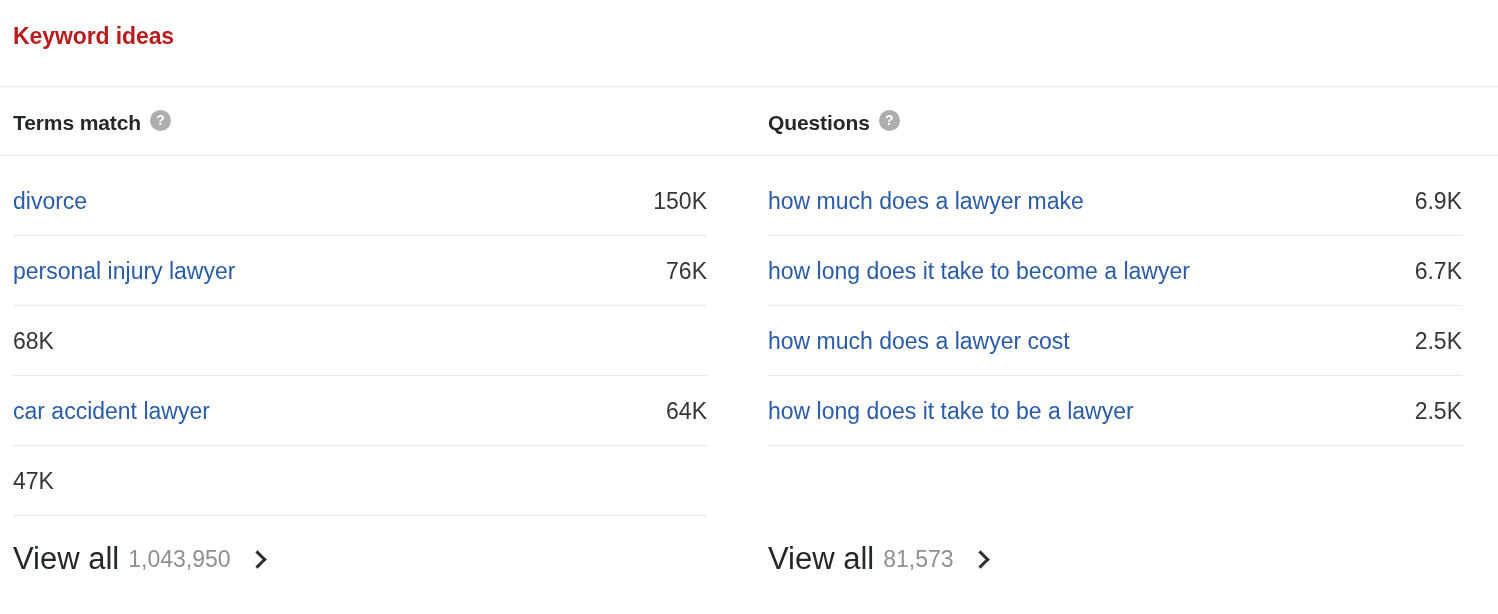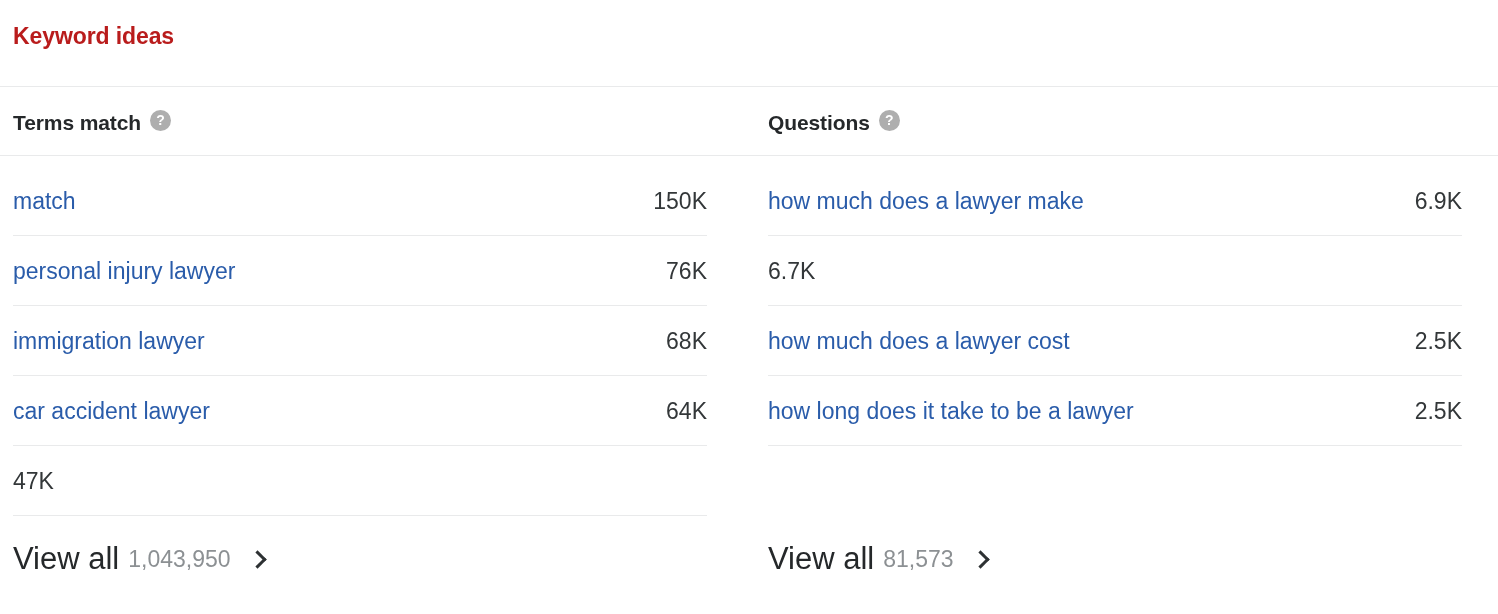--- a/index.html
+++ b/index.html
@@ -171,29 +171,28 @@
 
   <div class="col col-terms">
 
     <div class="col-head">
       <span class="col-head-label">Terms match</span>
       <span class="help-icon">?</span>
     </div>
 
     <div class="rows">
       <div class="row">
-        <a class="kw-link">match</a>
+        <a class="kw-link">divorce</a>
         <span class="kw-value">150K</span>
       </div>
       <div class="row">
         <a class="kw-link">personal injury lawyer</a>
         <span class="kw-value">76K</span>
       </div>
       <div class="row">
-        <a class="kw-link">immigration lawyer</a>
         <span class="kw-value">68K</span>
       </div>
       <div class="row">
         <a class="kw-link">car accident lawyer</a>
         <span class="kw-value">64K</span>
       </div>
       <div class="row">
         <span class="kw-value">47K</span>
       </div>
     </div>
@@ -212,20 +211,21 @@
       <span class="col-head-label">Questions</span>
       <span class="help-icon">?</span>
     </div>
 
     <div class="rows">
       <div class="row">
         <a class="kw-link">how much does a lawyer make</a>
         <span class="kw-value">6.9K</span>
       </div>
       <div class="row">
+        <a class="kw-link">how long does it take to become a lawyer</a>
         <span class="kw-value">6.7K</span>
       </div>
       <div class="row">
         <a class="kw-link">how much does a lawyer cost</a>
         <span class="kw-value">2.5K</span>
       </div>
       <div class="row">
         <a class="kw-link">how long does it take to be a lawyer</a>
         <span class="kw-value">2.5K</span>
       </div>

